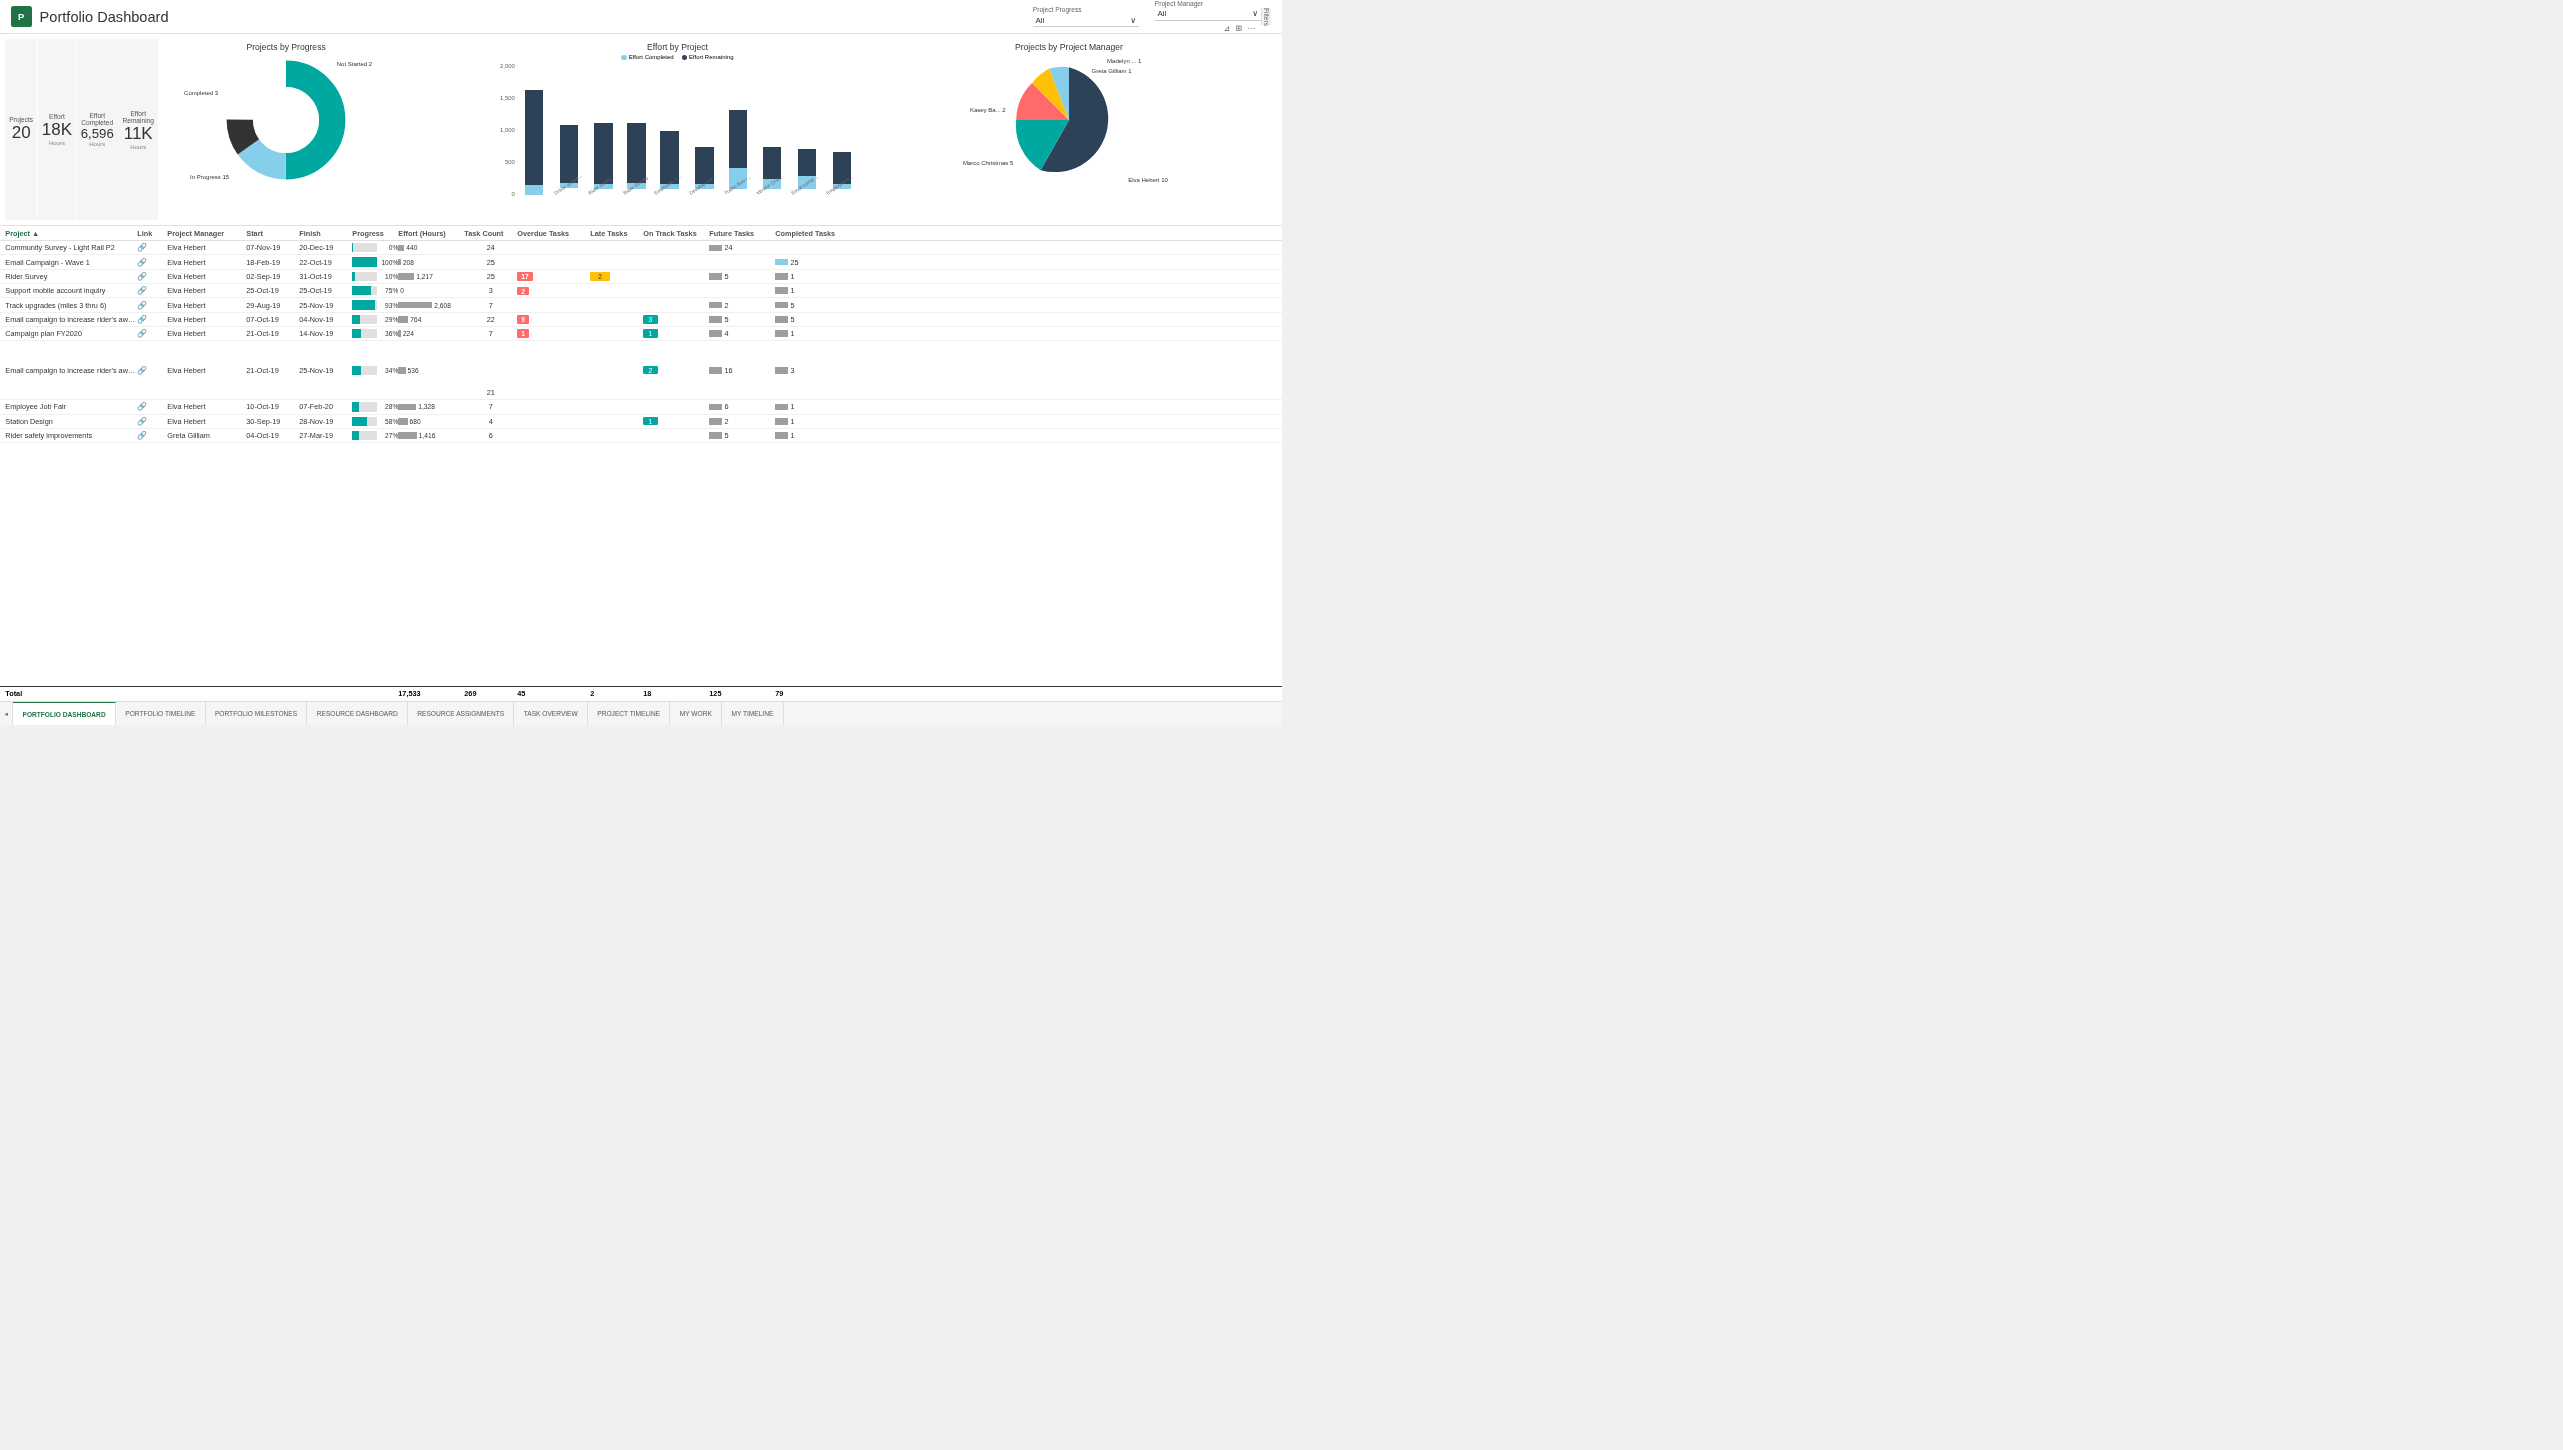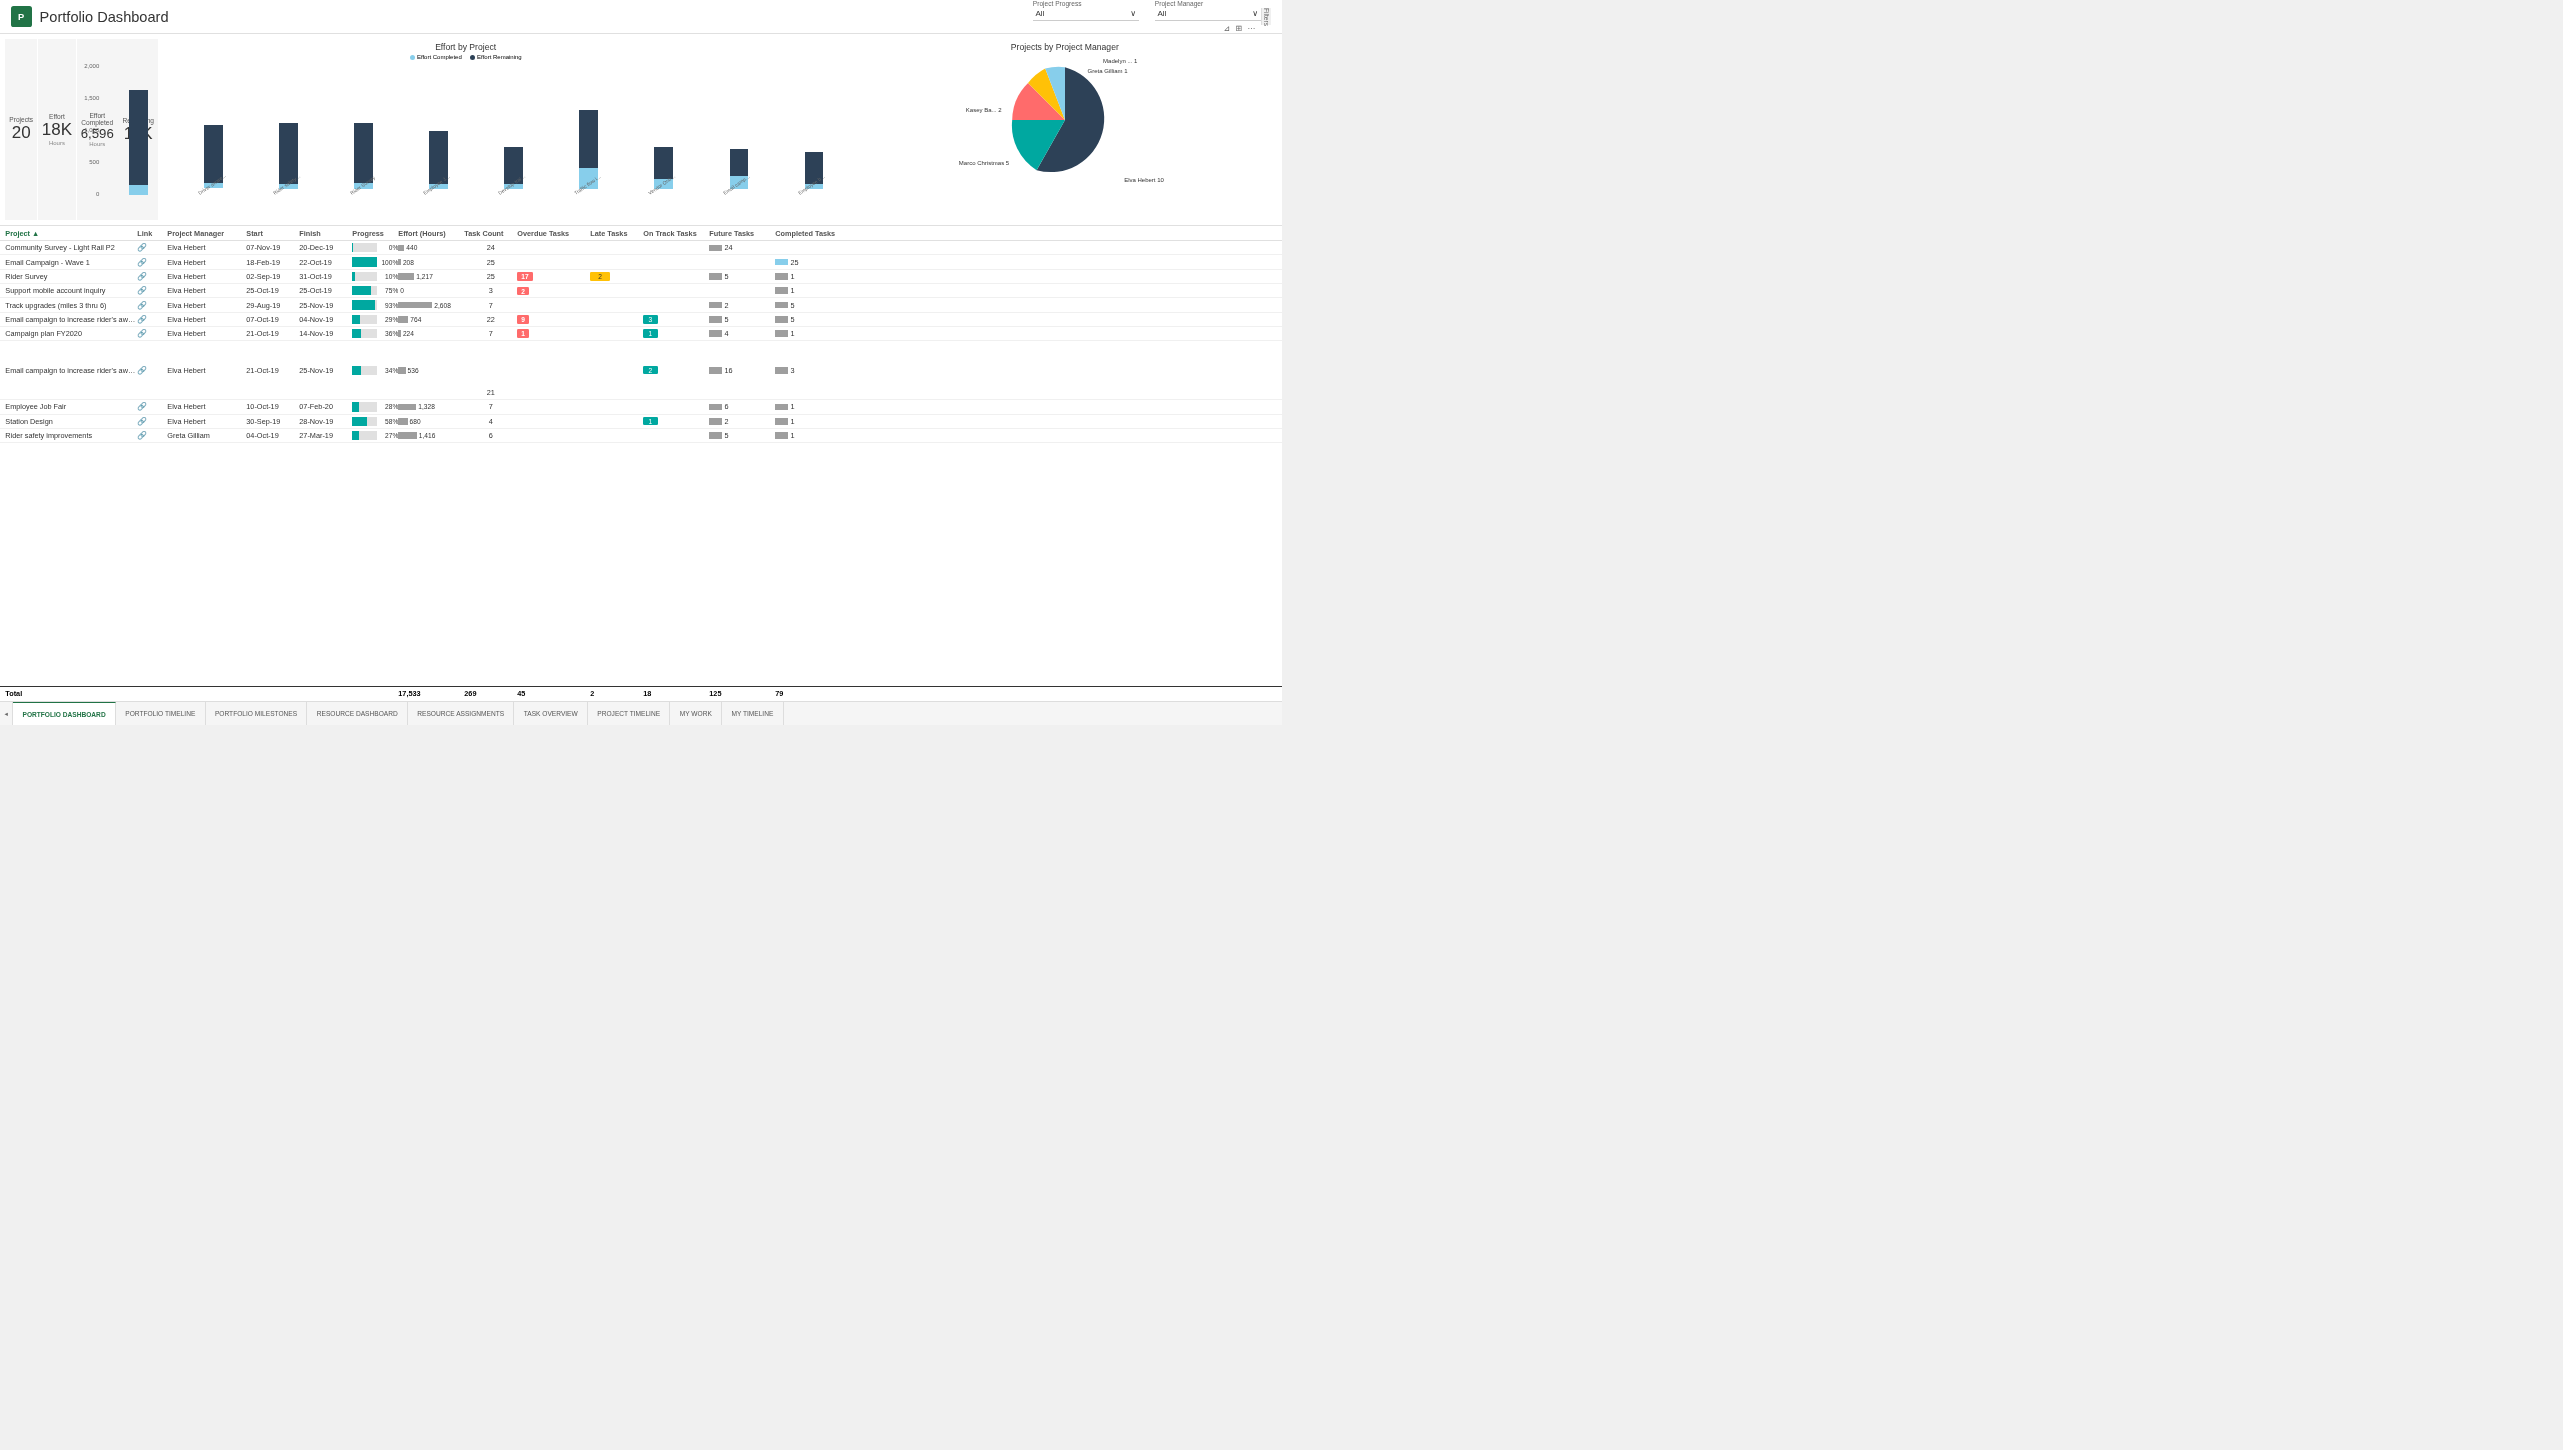--- a/index.html
+++ b/index.html
@@ -4,21 +4,21 @@
   <style>
     * { box-sizing: border-box; margin: 0; padding: 0; }
     body { font-family: 'Segoe UI', Arial, sans-serif; background: #f0f0f0; width: 1282px; height: 725px; overflow: hidden; font-size: 7.3px; }
     
     .app-container { width: 100%; height: 100%; display: flex; flex-direction: column; background: white; }
     
     
     .header { display: flex; align-items: center; padding: 5.3px 10.6px; border-bottom: 0.7px solid #e0e0e0; height: 34px; background: white; }
     .header-logo { width: 21px; height: 21px; background: #217346; border-radius: 2.6px; display: flex; align-items: center; justify-content: center; color: white; font-weight: bold; font-size: 9.3px; margin-right: 8px; }
     .header-title { font-size: 14.6px; font-weight: 300; color: #333; flex: 1; }
-    .filter-controls { display: flex; gap: 16px; align-items: flex-start; }
+    .filter-controls { display: flex; gap: 16px; align-items: center; }
     .filter-group { display: flex; flex-direction: column; gap: 1.3px; min-width: 106px; }
     .filter-label { font-size: 6.6px; color: #666; }
     .filter-select { display: flex; align-items: center; justify-content: space-between; border-bottom: 0.7px solid #ccc; padding: 1.3px 2.6px; cursor: pointer; font-size: 8px; color: #333; min-width: 106px; }
     .filter-icon-row { display: flex; gap: 5.3px; align-items: center; margin-top: 2.6px; padding-right: 5.3px; justify-content: flex-end; color: #666; font-size: 8px; }
     .sidebar-toggle { width: 10.6px; background: #f0f0f0; display: flex; align-items: center; justify-content: center; color: #666; font-size: 6.6px; writing-mode: vertical-rl; border-left: 0.7px solid #ddd; cursor: pointer; }
 
     
     .main-content { display: flex; flex: 1; overflow: hidden; }
     .content-area { flex: 1; display: flex; flex-direction: column; overflow: hidden; }
 
@@ -120,20 +120,38 @@
             <span class="kpi-value" style="font-size:13.2px;">6,596</span>
             <span class="kpi-unit">Hours</span>
           </div>
           <div class="kpi-card">
             <span class="kpi-label">Effort Remaining</span>
             <span class="kpi-value">11K</span>
             <span class="kpi-unit">Hours</span>
           </div>
         </div>
 
+        <div class="chart-section-3">
+          <div class="chart-title">Projects by Progress</div>
+          <div style="position:relative; width:132px; height:132px; margin: 0 auto;">
+            <svg viewBox="0 0 200 200" width="132" height="132">
+
+              <circle cx="100" cy="100" r="70" fill="none" stroke="#00a8a0" stroke-width="40" stroke-dasharray="329.9 439.8" stroke-dashoffset="109.96" transform="rotate(-90 100 100)"></circle>
+
+              <circle cx="100" cy="100" r="70" fill="none" stroke="#87ceeb" stroke-width="40" stroke-dasharray="65.97 439.8" stroke-dashoffset="-219.9" transform="rotate(-90 100 100)"></circle>
+
+              <circle cx="100" cy="100" r="70" fill="none" stroke="#333" stroke-width="40" stroke-dasharray="43.98 439.8" stroke-dashoffset="-285.87" transform="rotate(-90 100 100)"></circle>
+              <circle cx="100" cy="100" r="50" fill="white"></circle>
+            </svg>
+            
+            <div style="position:absolute; top:6.6px; right:-20px; font-size:6px; color:#333; white-space:nowrap;">Not Started 2</div>
+            <div style="position:absolute; top:36px; left:-36px; font-size:6px; color:#333; white-space:nowrap;">Completed 3</div>
+            <div style="position:absolute; bottom:6.6px; left:-30px; font-size:6px; color:#333; white-space:nowrap;">In Progress 15</div>
+          </div>
+        </div>
 
         <div class="chart-section-3" style="flex:1.2;">
           <div class="chart-title">Effort by Project</div>
           <div class="legend">
             <div class="legend-item">
               <div class="legend-dot" style="background:#87ceeb;"></div>
               <span>Effort Completed</span>
             </div>
             <div class="legend-item">
               <div class="legend-dot" style="background:#2d4157; border-radius:50%;"></div>

